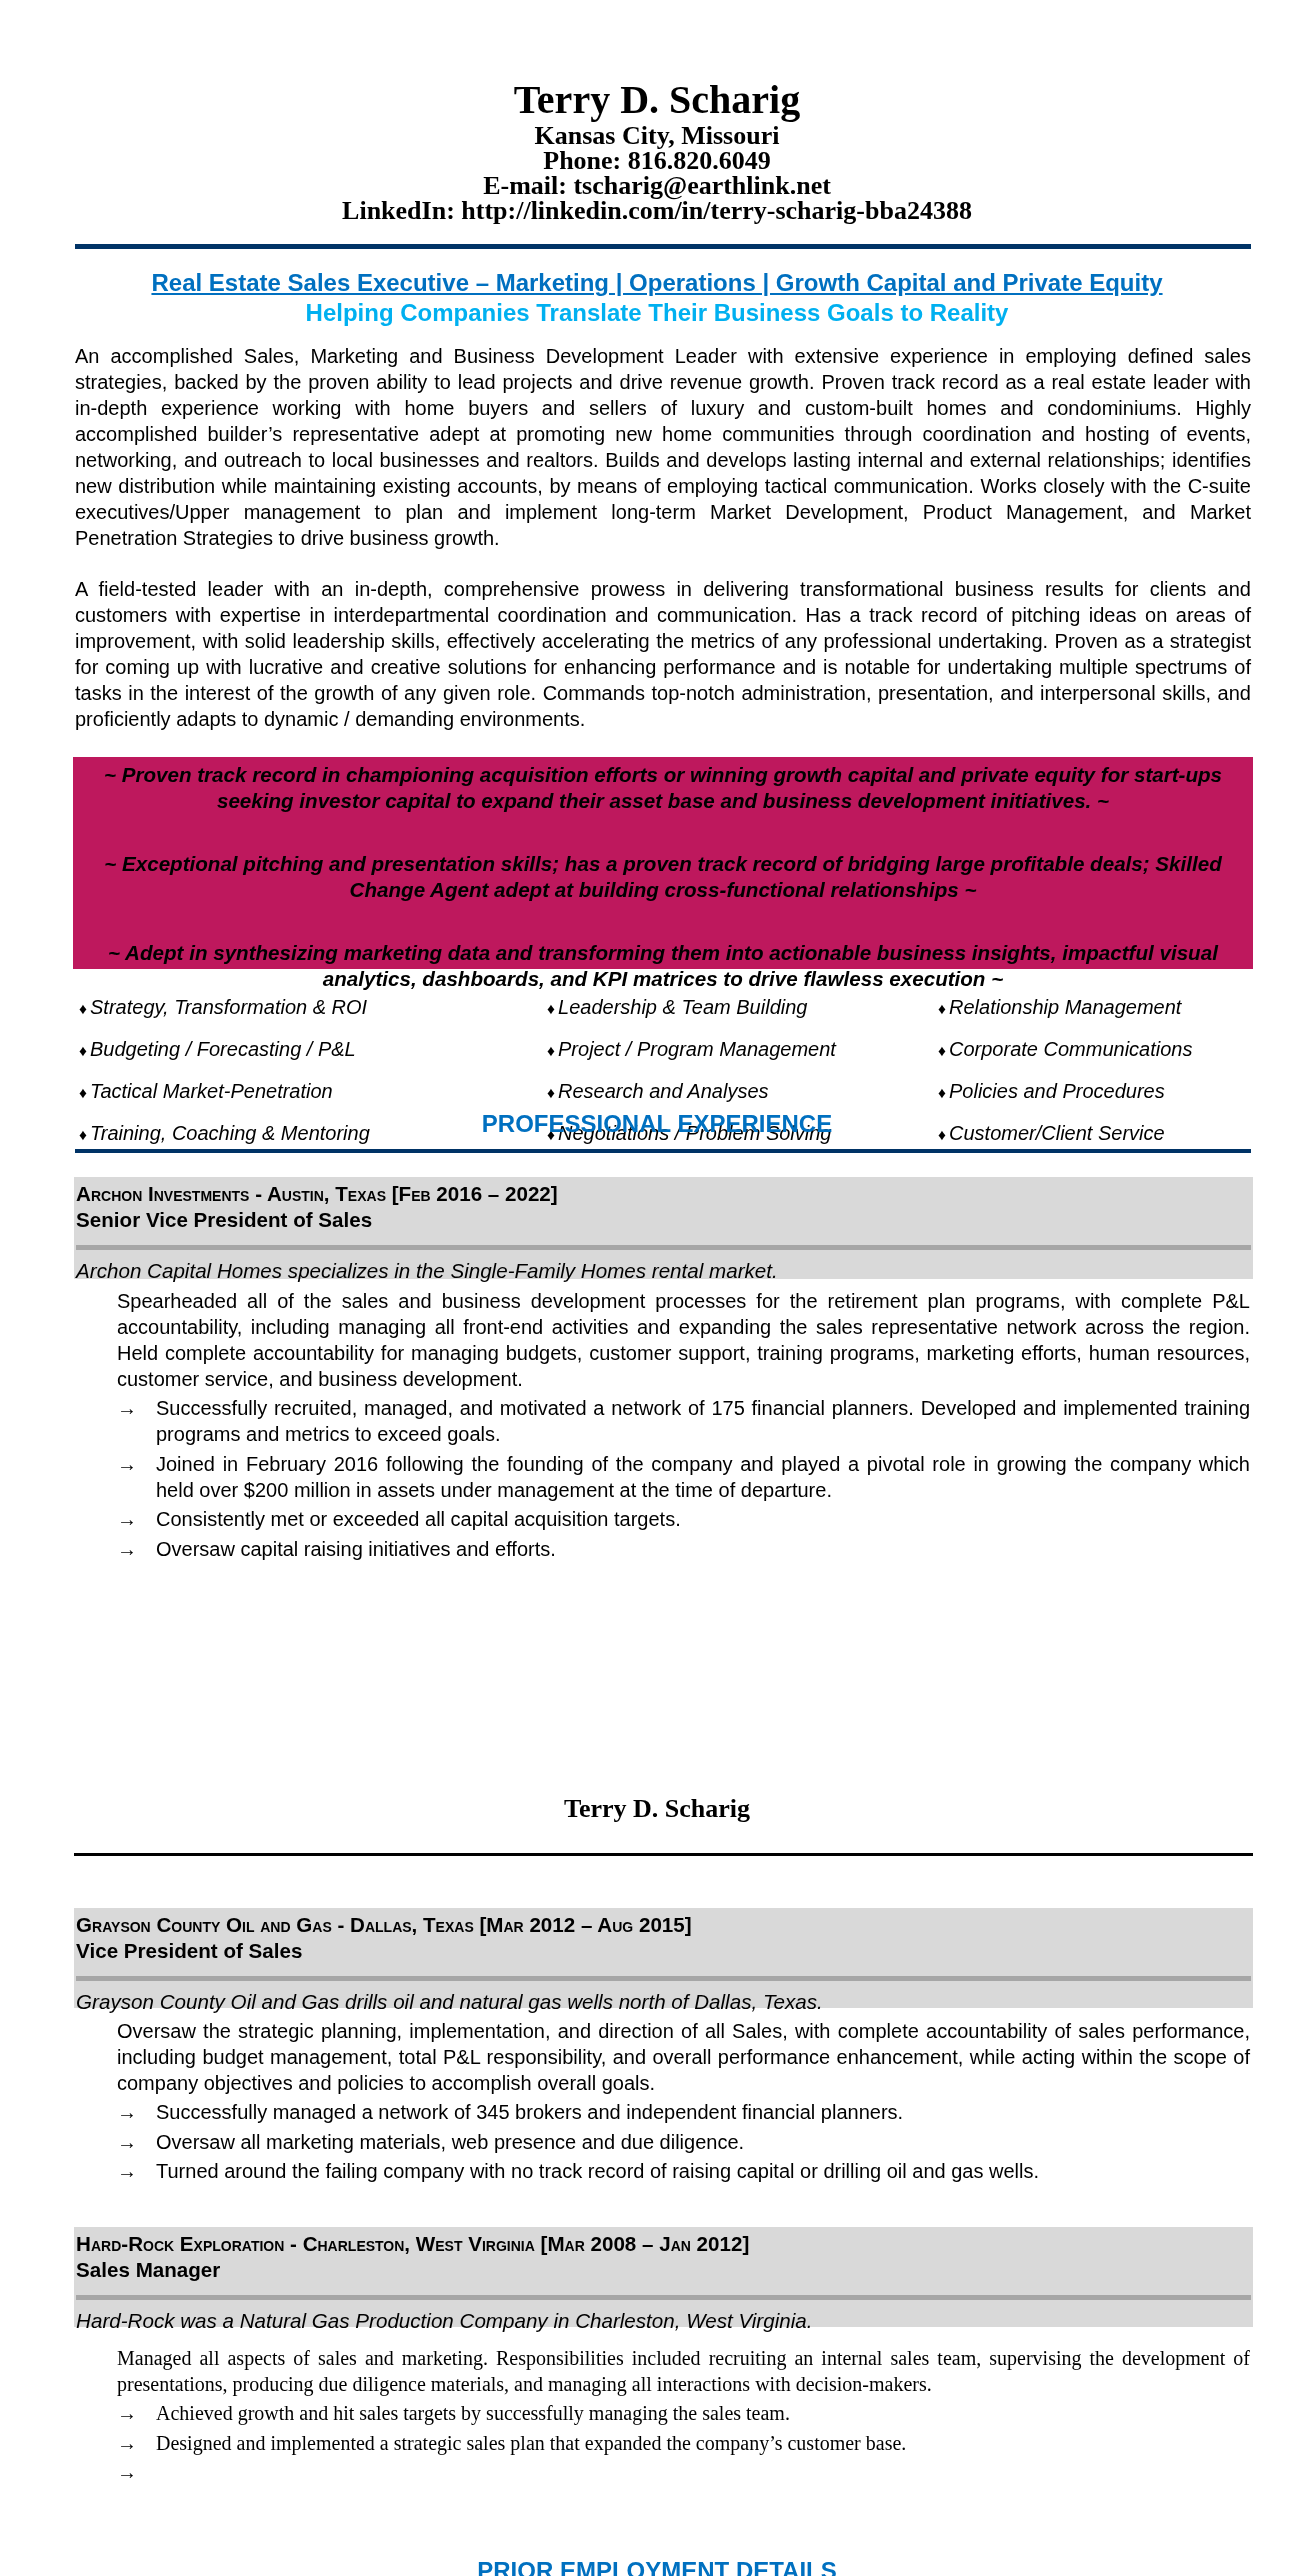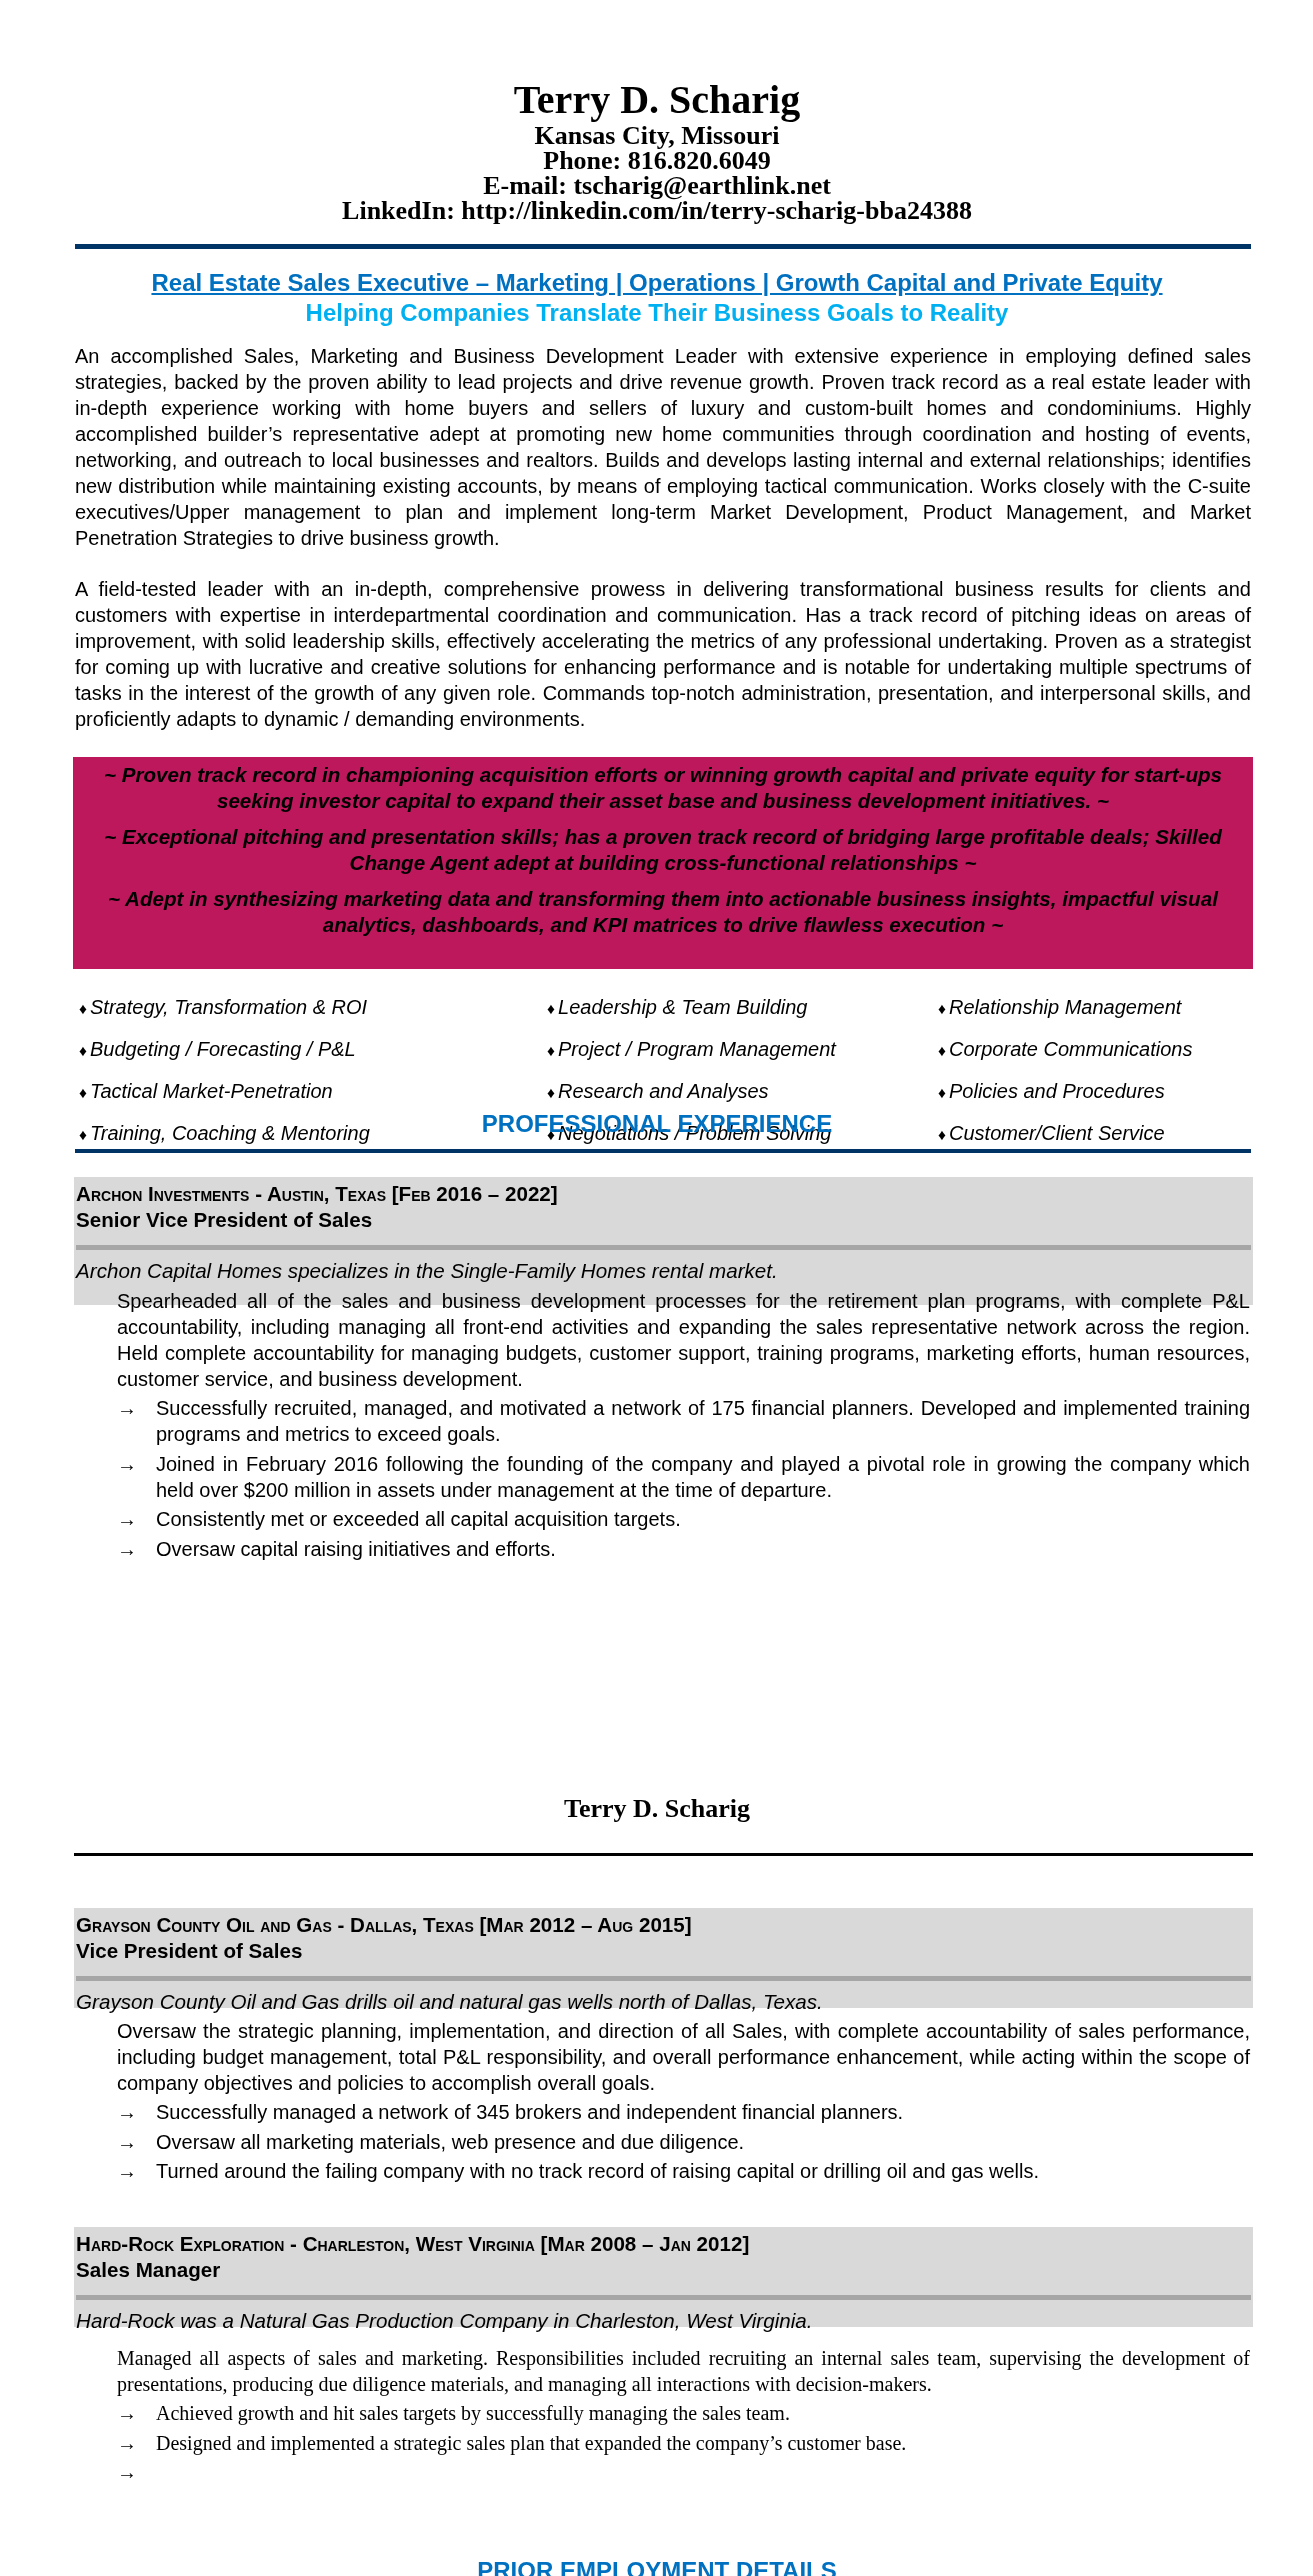--- a/index.html
+++ b/index.html
@@ -14,21 +14,21 @@
   
   .name { font-size: 40px; font-weight: bold; line-height: 43px; }
   .contact { font-size: 26px; font-weight: bold; line-height: 25px; }
   .navy-rule { height: 5.2px; background: #003366; }
   .headline { font-size: 24px; font-weight: bold; color: #0070C0; line-height: 29px; }
   .subhead { font-size: 24px; font-weight: bold; color: #00B0F0; line-height: 29px; }
 
   .para { font-size: 20px; line-height: 26px; }
   .callout { background: #be185d; }
   .callout p { margin: 0; font-size: 20.6px; font-weight: bold; font-style: italic; text-align: center; line-height: 26px; }
-  .callout p + p { margin-top: 10px; }
+  .callout p + p { margin-top: 37px; }
 
   .skills { display: grid; grid-template-columns: 468px 391px 317px; }
   .skill { font-size: 20px; font-style: italic; line-height: 25px; white-space: nowrap; margin-top: 16px; }
   .skill .dia { font-style: normal; font-size: 15.5px; margin-right: 3.1px; }
 
   .section-title { font-size: 24px; font-weight: bold; color: #0070C0; line-height: 29px; }
 
   .job-box { background: #d9d9d9; }
   .job-head { font-size: 20.6px; font-weight: bold; line-height: 26px; padding: 0 2.1px; font-variant: small-caps; }
   .job-title { font-size: 20.6px; font-weight: bold; line-height: 26px; padding: 0 2.1px; }
@@ -79,21 +79,21 @@
   <div class="skill"><span class="dia">♦</span><span>Research and Analyses</span></div>
   <div class="skill"><span class="dia">♦</span><span>Policies and Procedures</span></div>
   <div class="skill"><span class="dia">♦</span><span>Training, Coaching &amp; Mentoring</span></div>
   <div class="skill"><span class="dia">♦</span><span>Negotiations / Problem Solving</span></div>
   <div class="skill"><span class="dia">♦</span><span>Customer/Client Service</span></div>
 </div>
 
 <div class="abs center section-title" style="top:1109px;">PROFESSIONAL EXPERIENCE</div>
 <div class="abs content navy-rule" style="top:1149px; height:4.1px;"></div>
 
-<div class="abs job-box" style="top:1177px; left:74px; width:1179px; height:128px;">
+<div class="abs job-box" style="top:1177px; left:74px; width:1179px; height:102px;">
   <div class="job-head" style="padding-top:4.1px;">Archon Investments - Austin, Texas [Feb 2016 – 2022]</div>
   <div class="job-title">Senior Vice President of Sales</div>
   <div class="job-sep"></div>
   <div class="job-desc">Archon Capital Homes specializes in the Single-Family Homes rental market.</div>
 </div>
 <div class="abs job-body" style="top:1288px;">
   <p class="summary">Spearheaded all of the sales and business development processes for the retirement plan programs, with complete P&amp;L accountability, including managing all front-end activities and expanding the sales representative network across the region. Held complete accountability for managing budgets, customer support, training programs, marketing efforts, human resources, customer service, and business development.</p>
   <ul>
     <li><span class="arrow">→</span><span>Successfully recruited, managed, and motivated a network of 175 financial planners. Developed and implemented training programs and metrics to exceed goals.</span></li>
     <li><span class="arrow">→</span><span>Joined in February 2016 following the founding of the company and played a pivotal role in growing the company which held over $200 million in assets under management at the time of departure.</span></li>

